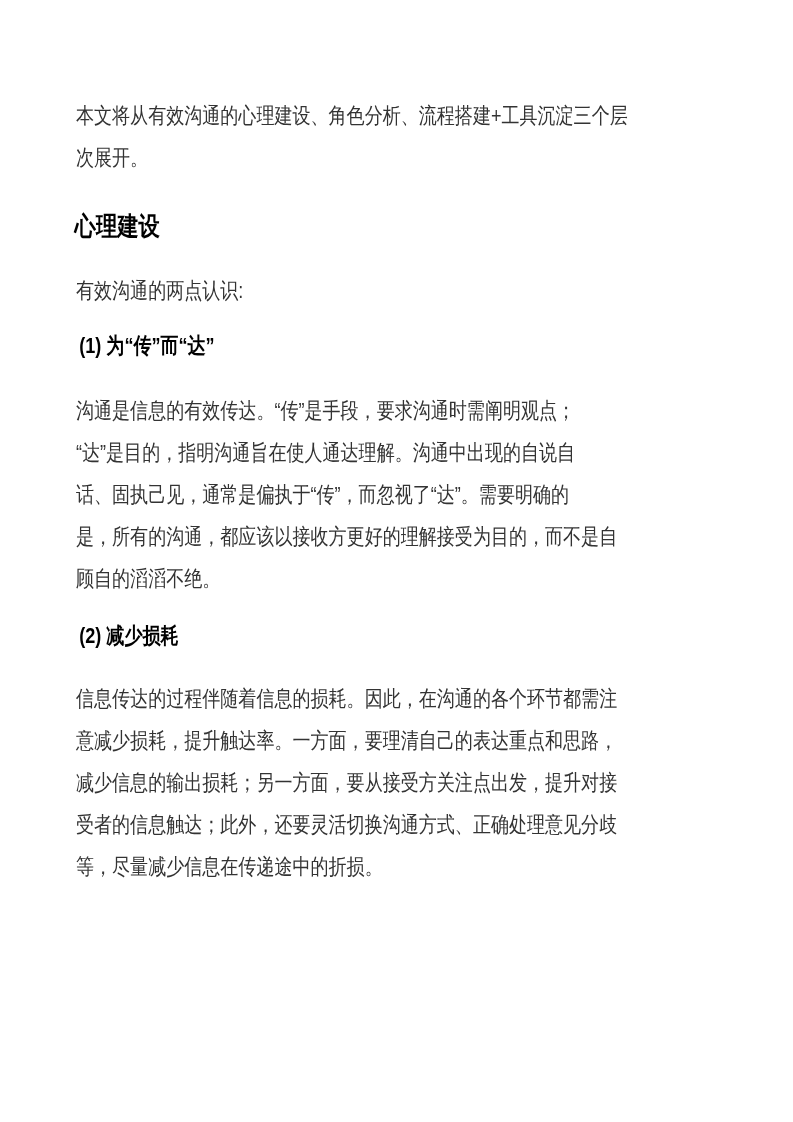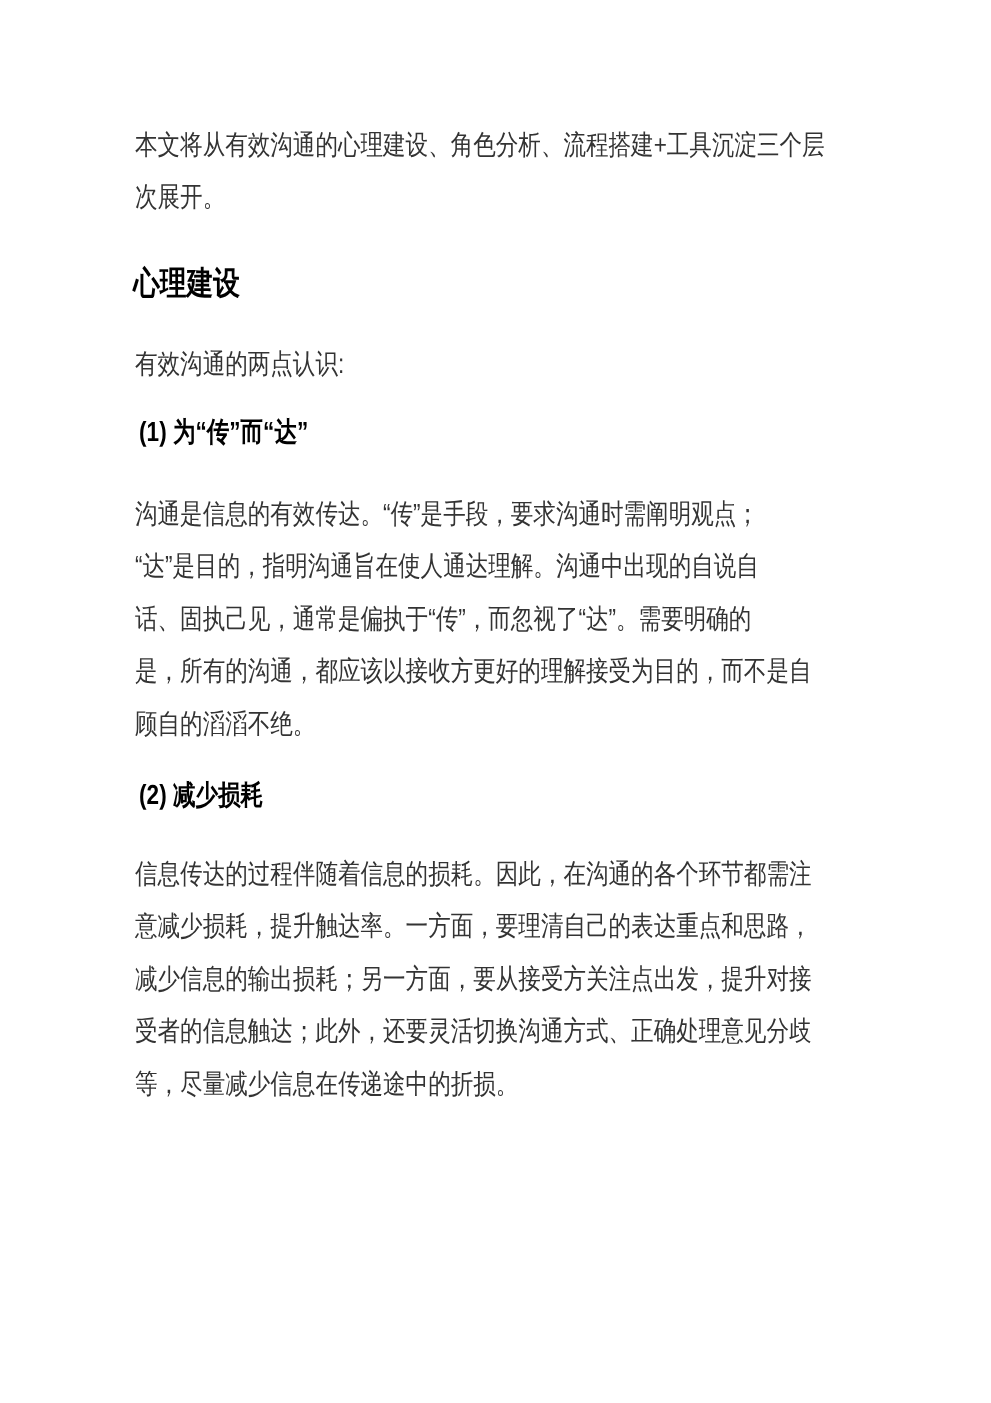--- a/index.html
+++ b/index.html
@@ -11,21 +11,21 @@
     height: 1122px;
     background: #ffffff;
     overflow: hidden;
     position: relative;
     font-family: "Liberation Sans", "DejaVu Sans", sans-serif;
   }
   .page {
     box-sizing: border-box;
     width: 793px;
     height: 930px;
-    padding: 95px 10px 0 108px;
+    padding: 95px 10px 0 76px;
     background: #ffffff;
   }
   
   .para {
     margin: 0;
     font-size: 22px;
     line-height: 42px;
     color: #333333;
     white-space: pre-line;
     width: 700px;

